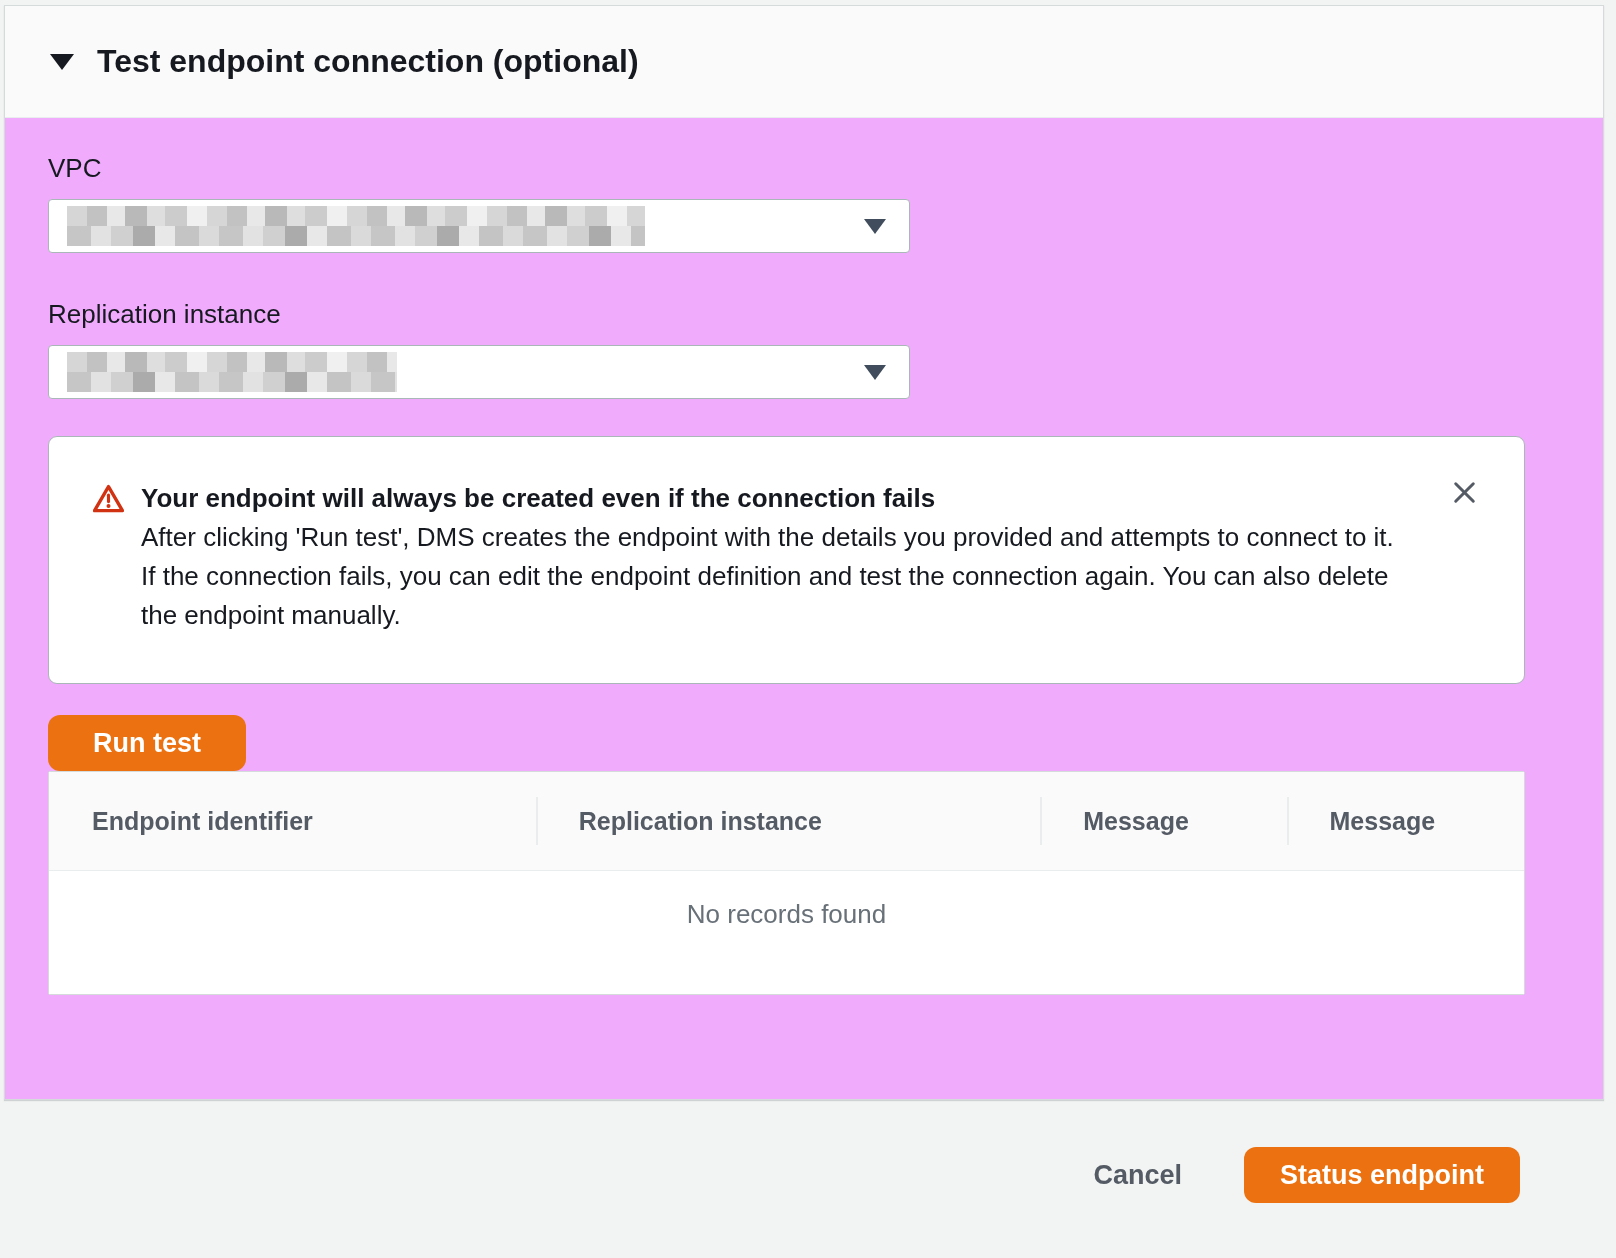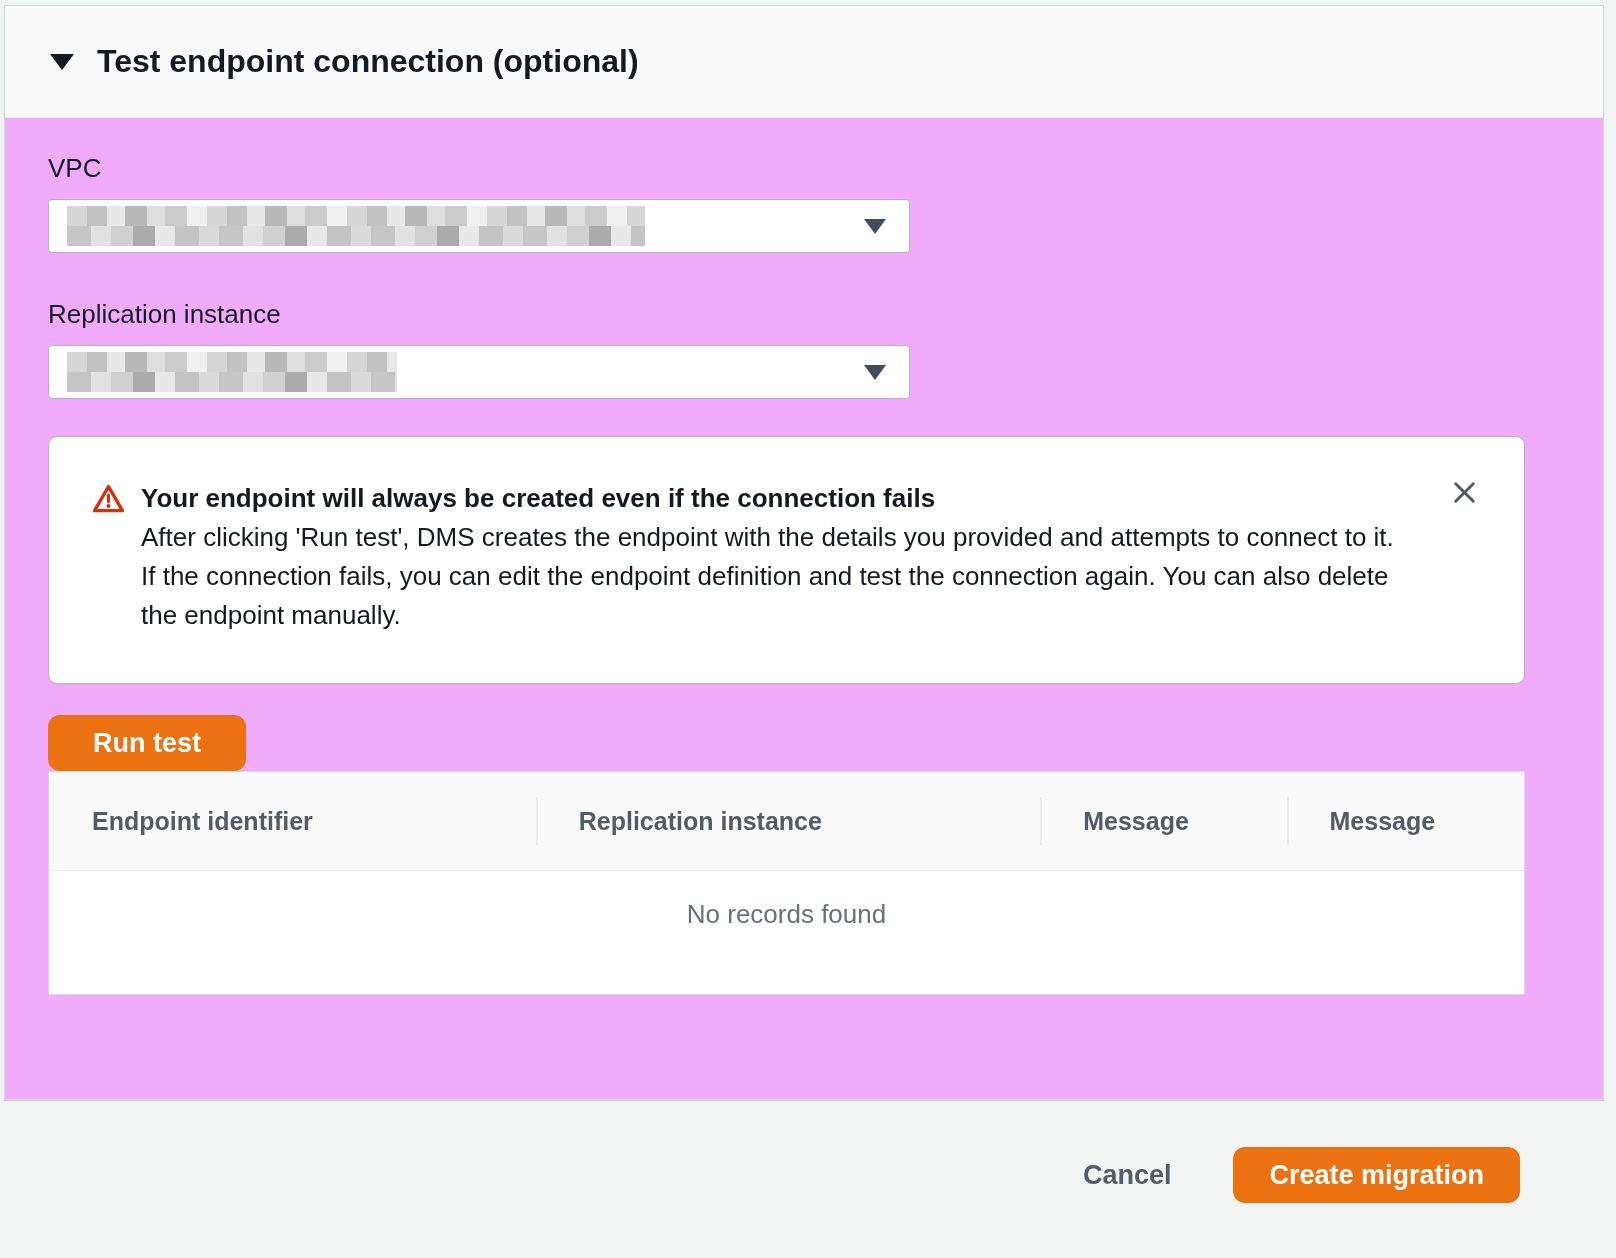--- a/index.html
+++ b/index.html
@@ -220,14 +220,14 @@
         <div class="th th-4">Message</div>
       </div>
       <div class="tbody-empty">No records found</div>
     </div>
 
   </div>
 </div>
 
 <div class="footer">
   <button class="btn-link">Cancel</button>
-  <button class="btn-primary create-endpoint">Create migration</button>
+  <button class="btn-primary create-endpoint">Status endpoint</button>
 </div>
 
 </body></html>

